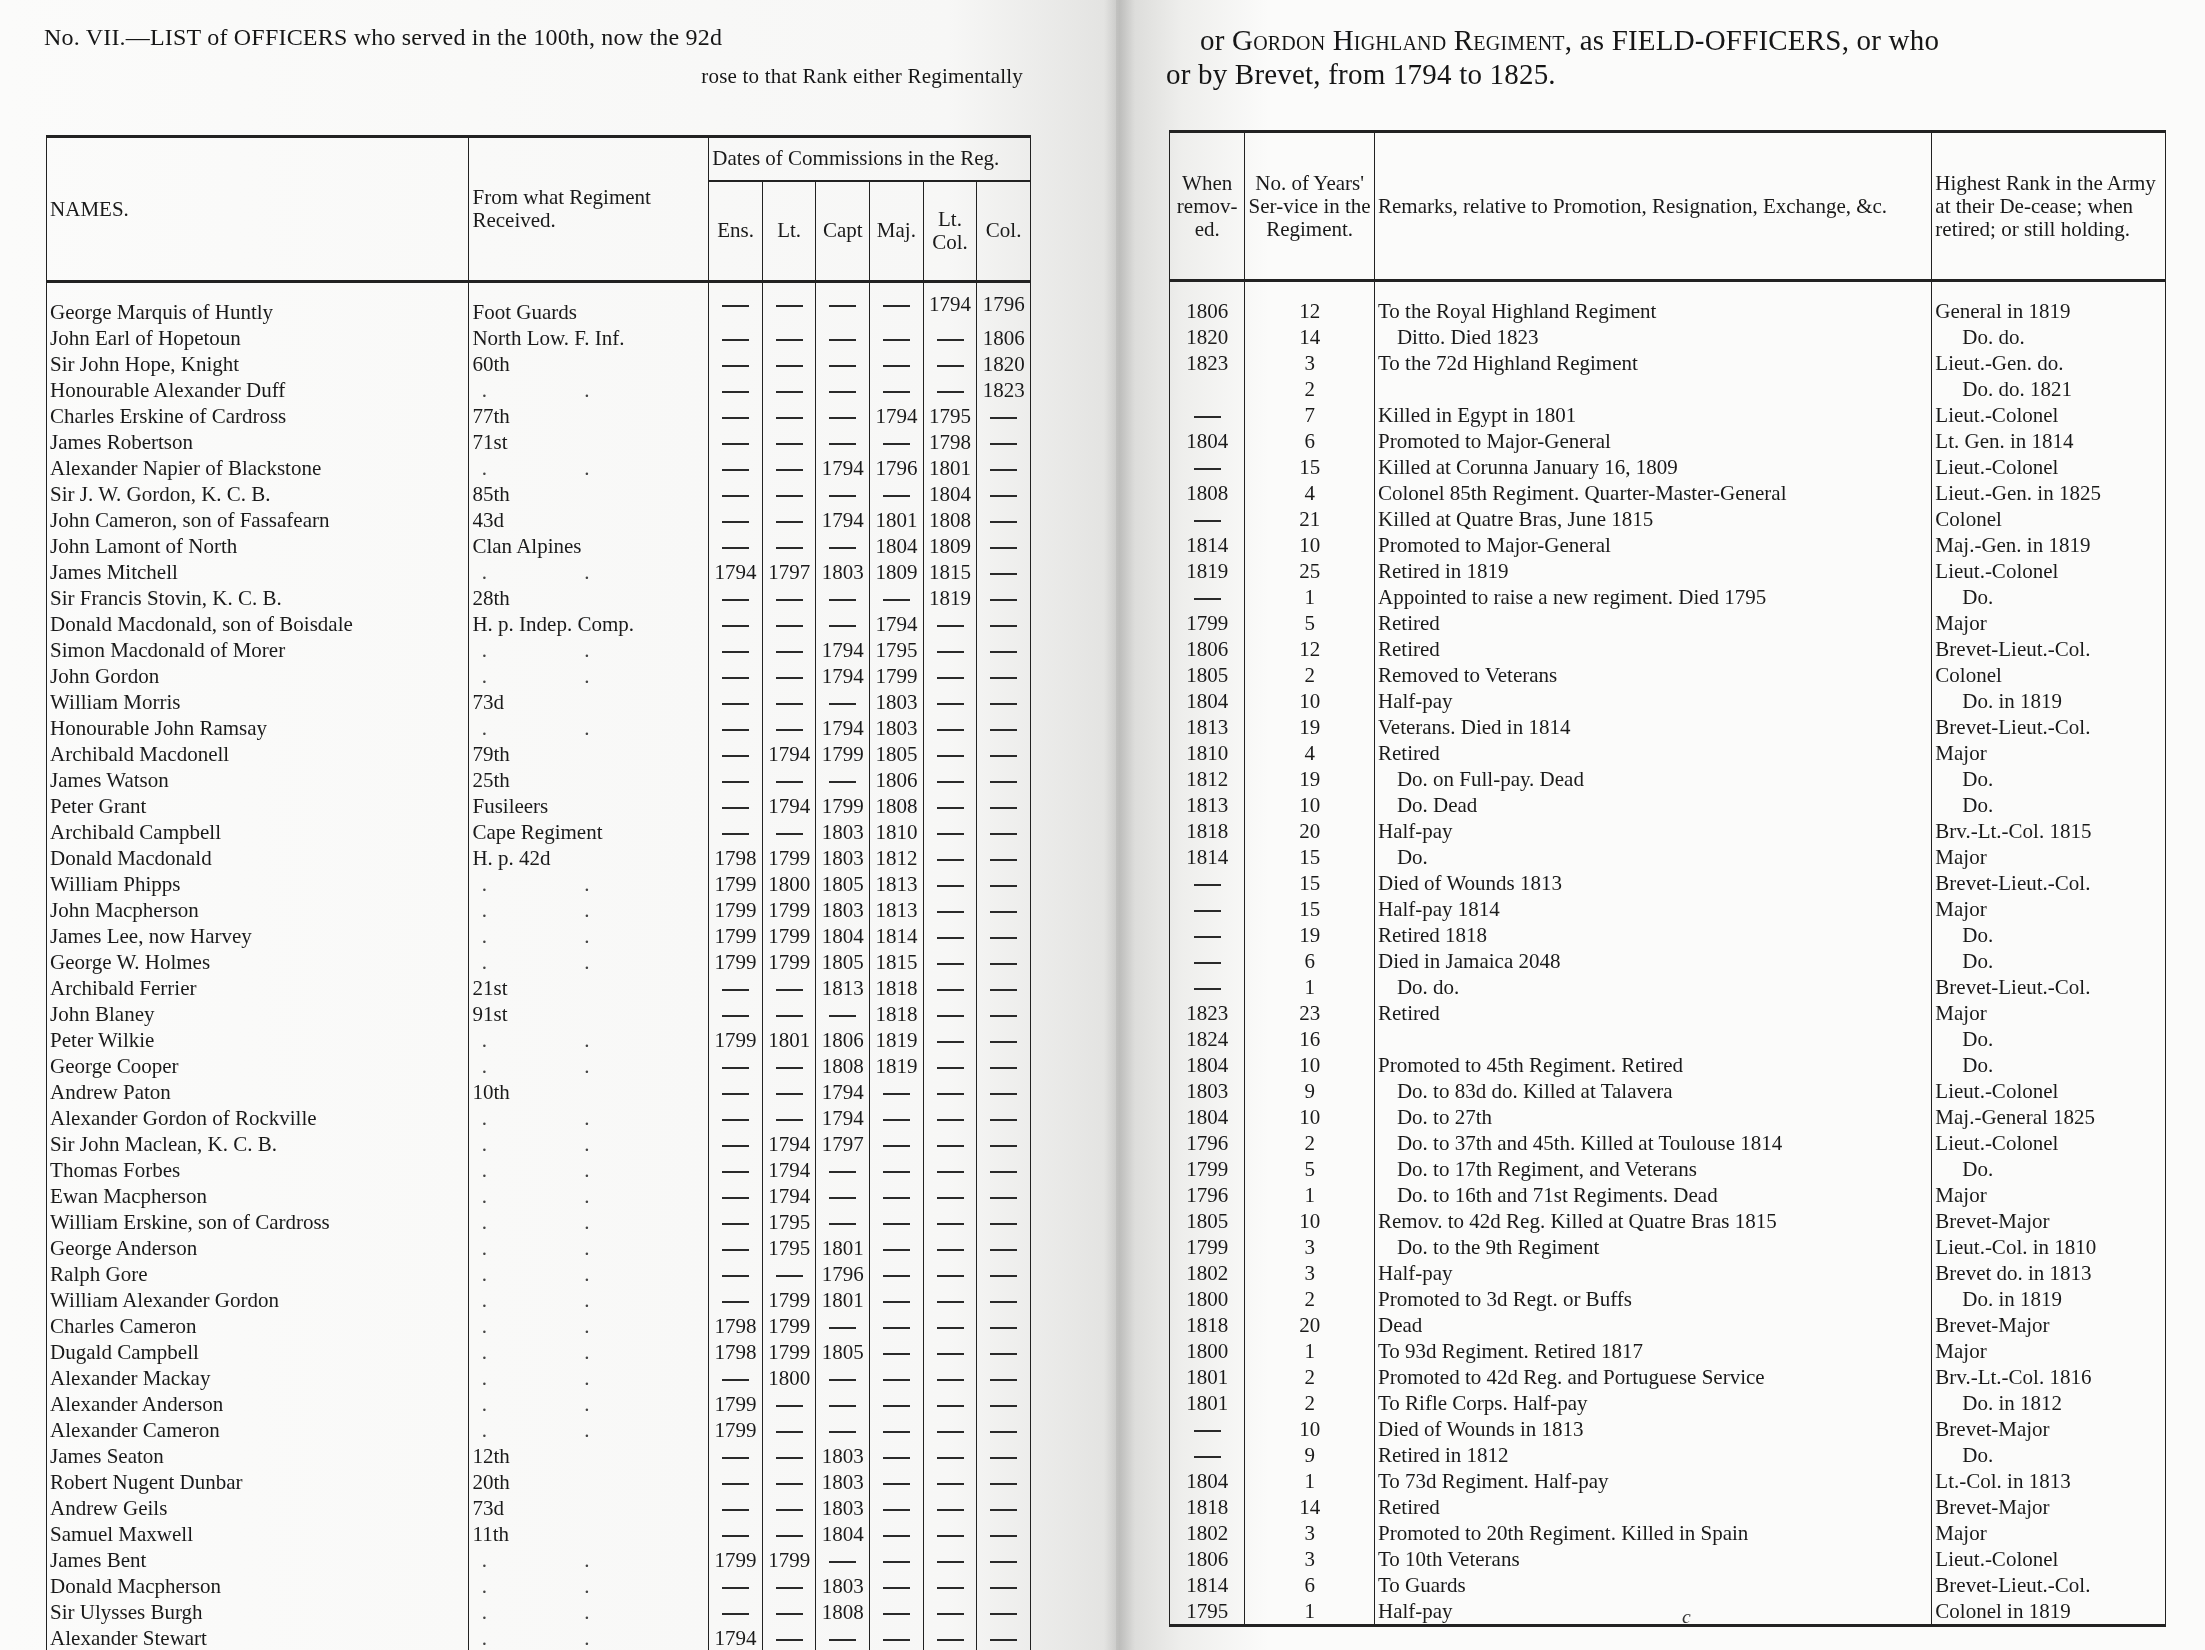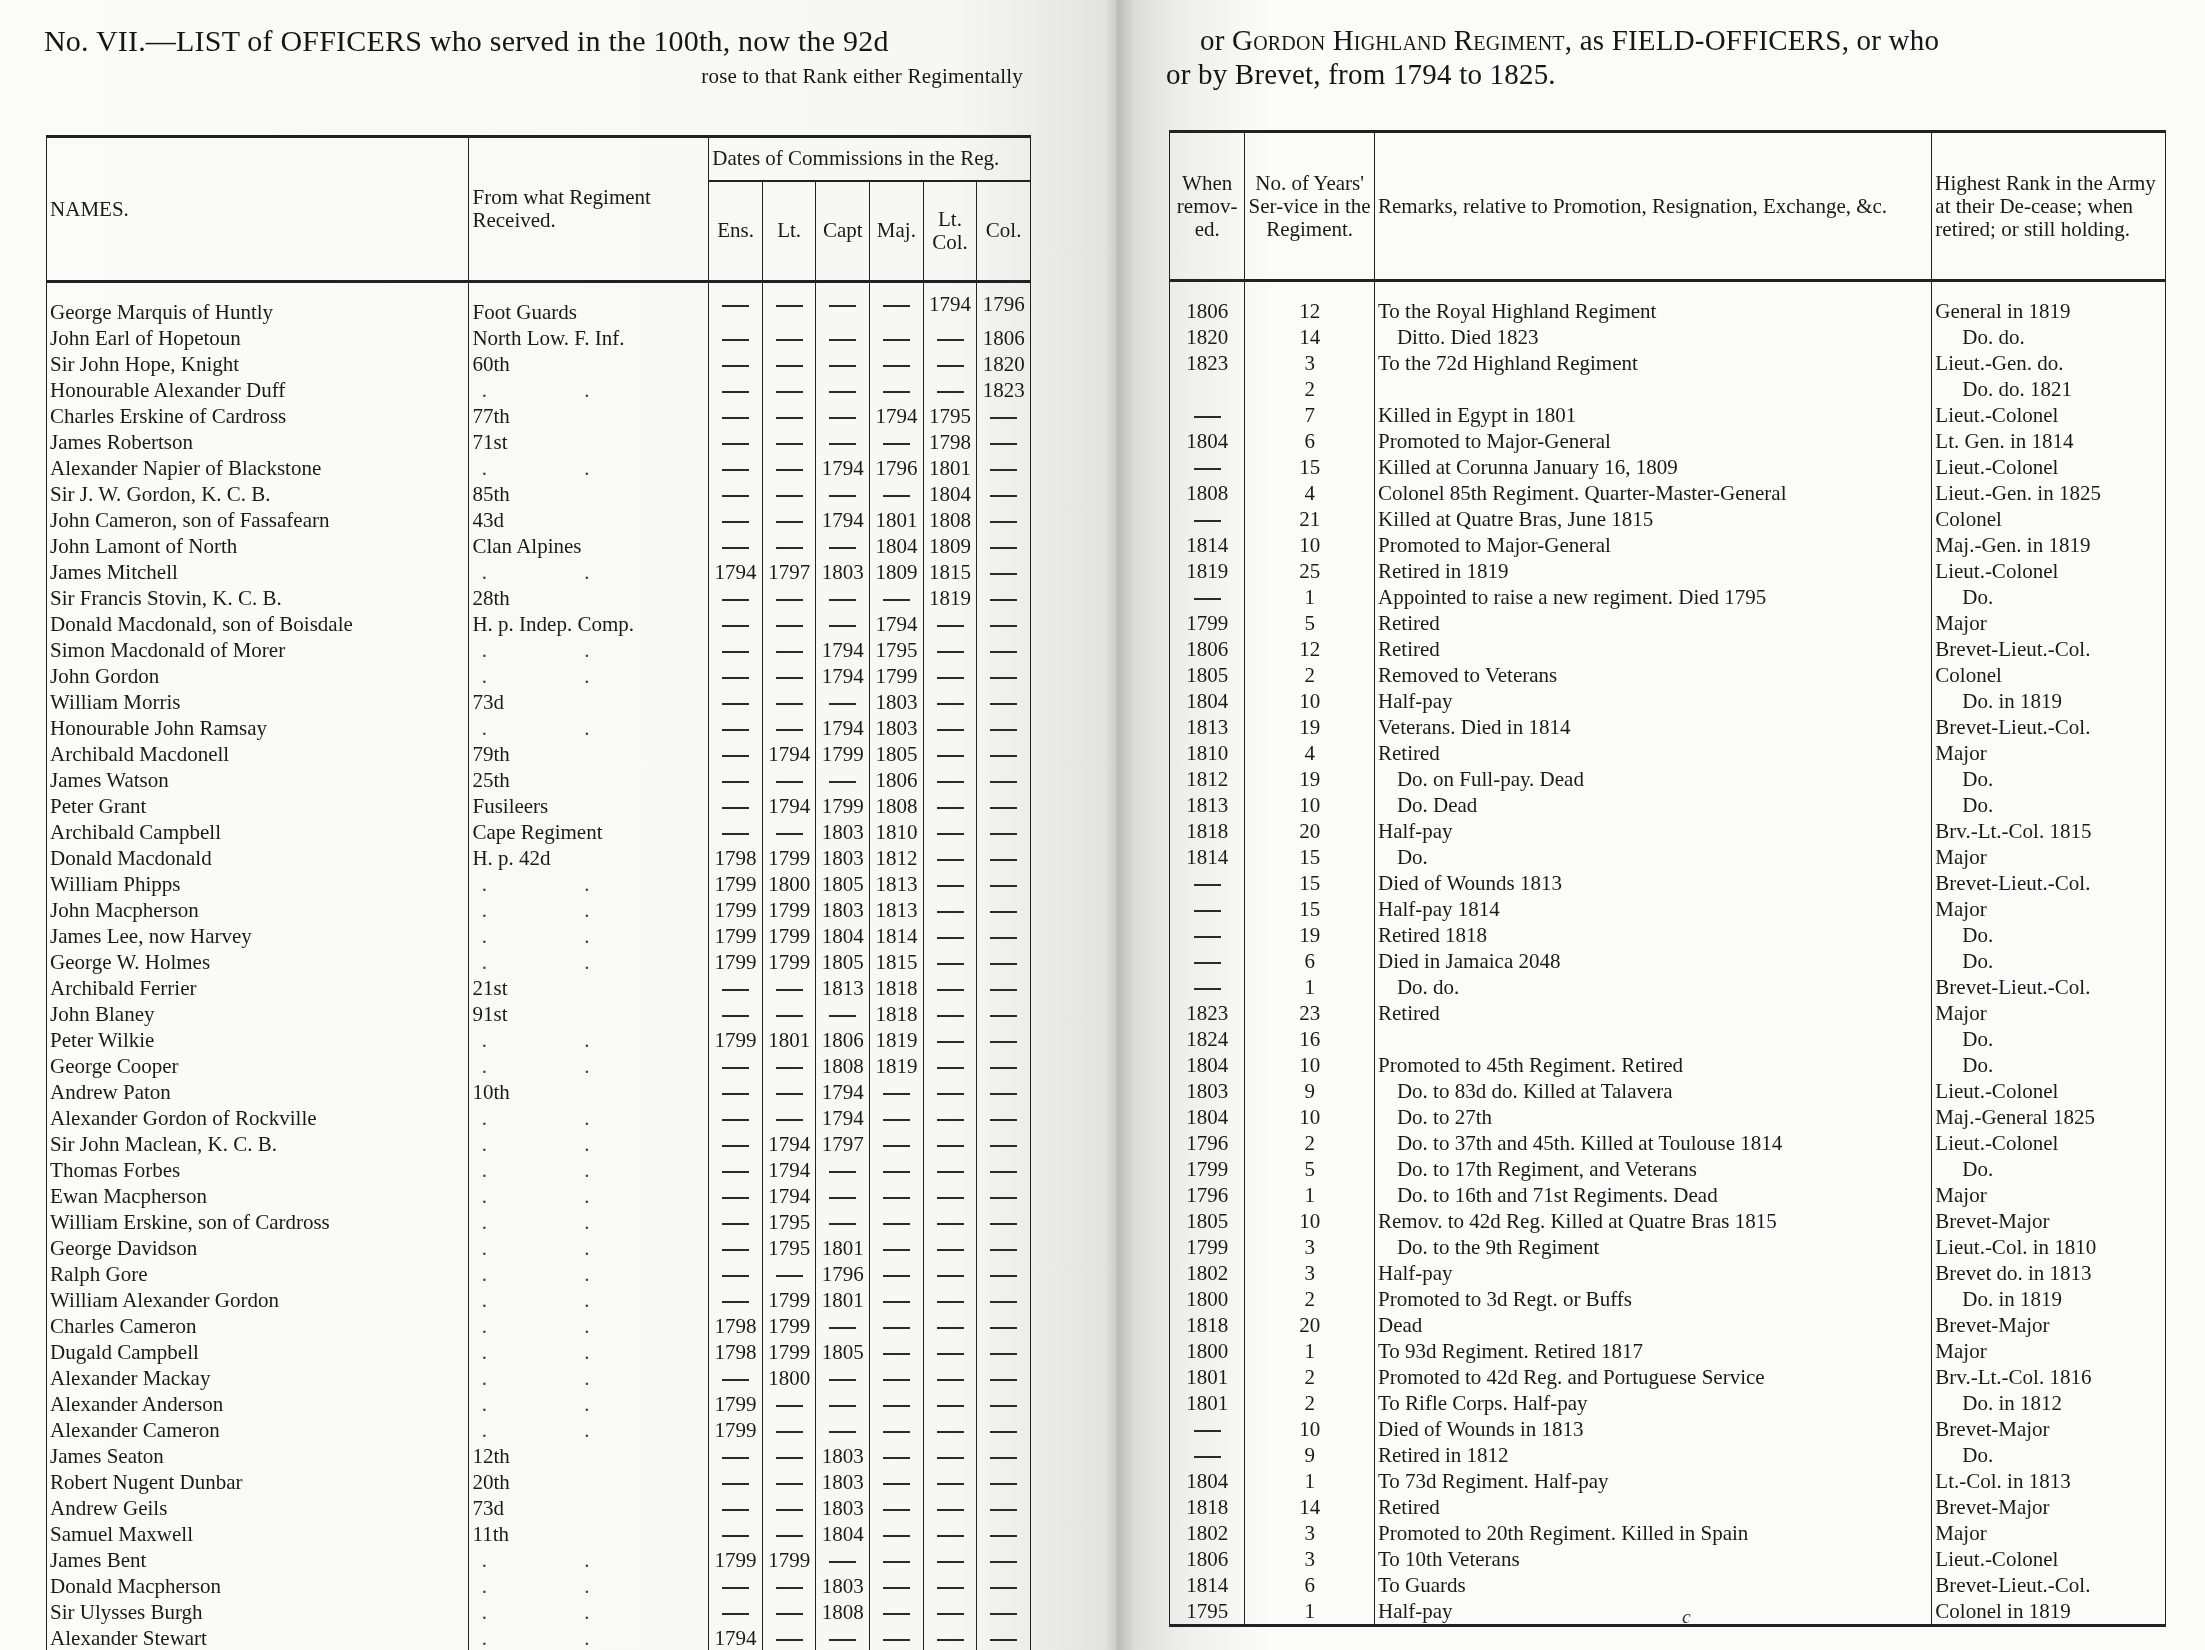--- a/index.html
+++ b/index.html
@@ -9,21 +9,21 @@
     font-family: "DejaVu Serif", "Liberation Serif", serif;
     color: #1a1a1a;
     position: relative;
   }
   .page { position: absolute; top: 0; height: 1650px; }
   .page-left { left: 0; width: 1116px; background: linear-gradient(to right, #fbfbfa 0%, #f7f7f6 85%, #e2e2e0 100%); }
   .page-right { left: 1116px; width: 1089px; background: linear-gradient(to right, #d6d6d4 0%, #eeeeec 6%, #fbfbfa 14%, #fbfbfa 100%); }
   .gutter { position: absolute; left: 1104px; top: 0; width: 31px; height: 1650px; background: linear-gradient(to right, rgba(0,0,0,0.0), rgba(0,0,0,0.12), rgba(0,0,0,0.0)); }
 
   .title { position: absolute; font-family: "Liberation Serif", "DejaVu Serif", serif; color: #161616; letter-spacing: 0.2px; }
-  .title-left-1 { left: 44px; top: 23.6px; font-size: 30px; white-space: nowrap; }
+  .title-left-1 { left: 44px; top: 23.6px; font-size: 24px; white-space: nowrap; }
   .title-left-2 { left: 0; width: 1023px; text-align: right; top: 64px; font-size: 21px; white-space: nowrap; }
   .title-right-1 { left: 1200px; top: 23.6px; font-size: 29px; white-space: nowrap; }
   .title-right-2 { left: 1166px; top: 58px; font-size: 29px; white-space: nowrap; }
   .sc { font-variant: small-caps; }
 
   
   .tbl { position: absolute; border-collapse: collapse; font-family: "Liberation Serif", "DejaVu Serif", serif; }
   .tbl-left { left: 46px; top: 135px; width: 985px; }
   .tbl-right { left: 1169px; top: 130px; width: 997px; }
   .tbl th { font-weight: normal; font-size: 21px; line-height: 23px; vertical-align: middle; border-left: 1.6px solid #222; border-right: 1.6px solid #222; padding: 1.6px 3.1px; }
@@ -436,21 +436,21 @@
         <td class="col-name">William Erskine, son of Cardross</td>
         <td class="col-from"><span class="dots">.  .</span></td>
         <td class="col-date"><span class="dash"></span></td>
         <td class="col-date">1795</td>
         <td class="col-date"><span class="dash"></span></td>
         <td class="col-date"><span class="dash"></span></td>
         <td class="col-date"><span class="dash"></span></td>
         <td class="col-date"><span class="dash"></span></td>
       </tr>
       <tr>
-        <td class="col-name">George Davidson</td>
+        <td class="col-name">George Anderson</td>
         <td class="col-from"><span class="dots">.  .</span></td>
         <td class="col-date"><span class="dash"></span></td>
         <td class="col-date">1795</td>
         <td class="col-date">1801</td>
         <td class="col-date"><span class="dash"></span></td>
         <td class="col-date"><span class="dash"></span></td>
         <td class="col-date"><span class="dash"></span></td>
       </tr>
       <tr>
         <td class="col-name">Ralph Gore</td>

